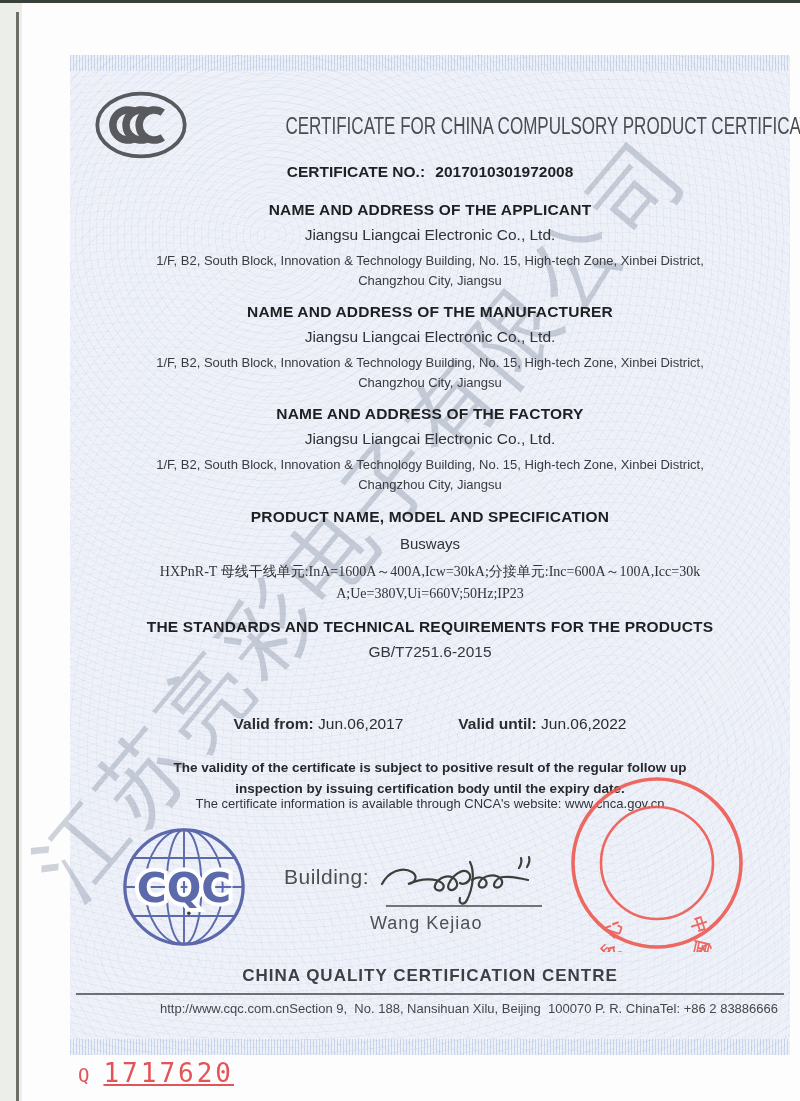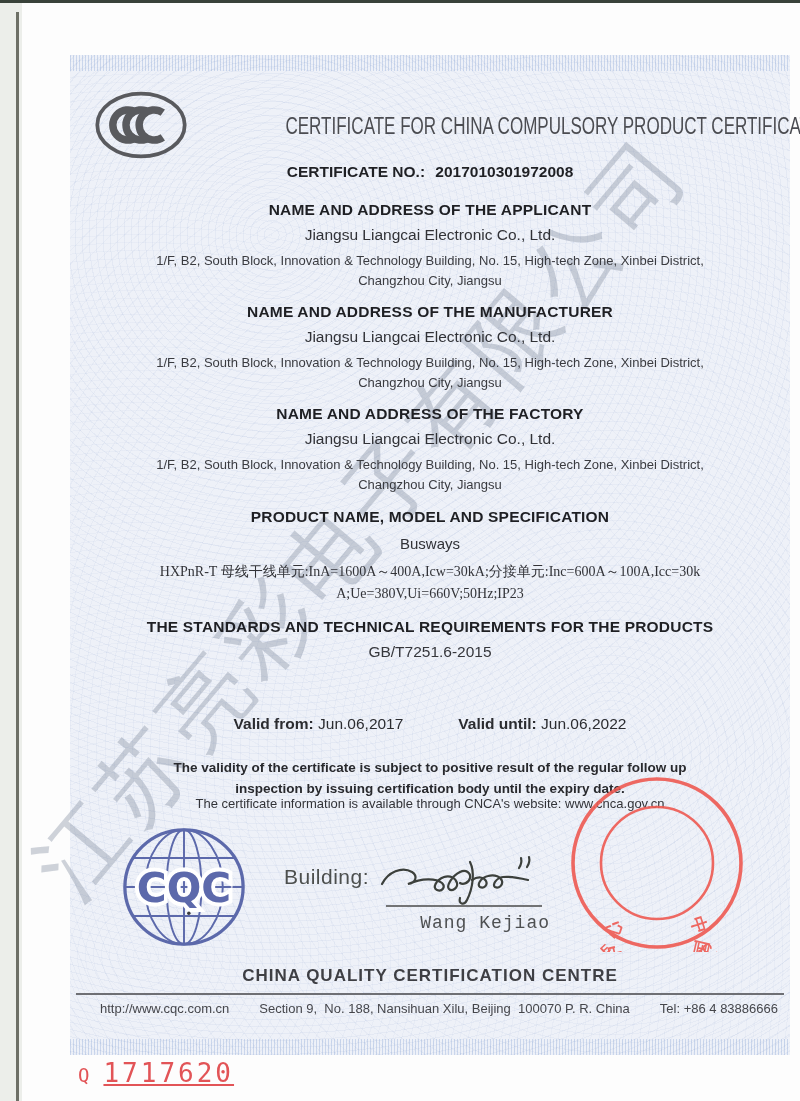--- a/index.html
+++ b/index.html
@@ -39,28 +39,28 @@
   .spec{font-size:14px;line-height:22px;color:#323338;font-family:Liberation Serif, serif;}
   .gb{font-size:15.5px;color:#35363b;}
   .bold-para{font-weight:bold;font-size:13.5px;line-height:20.5px;color:#28292d;}
   .valid-row{display:flex;justify-content:center;gap:55px;font-size:15.5px;color:#2b2c30;}
   .valid-row b{font-weight:bold;}
   .cnca{font-size:13px;color:#323338;}
   
   .cqc-logo{position:absolute;left:50px;top:769px;width:128px;height:126px;z-index:2;}
   .president{position:absolute;left:214px;top:810px;z-index:2;font-size:21px;color:#4c4f4e;letter-spacing:0.5px;}
   .sig-box{position:absolute;left:308px;top:795px;width:172px;height:62px;z-index:2;}
-  .sig-name{position:absolute;left:300px;top:858px;width:180px;text-align:right;z-index:2;
-      font-family:Liberation Mono, monospace;font-size:18px;letter-spacing:1px;color:#4e5052;}
+  .sig-name{position:absolute;left:300px;top:858px;width:180px;text-align:left;z-index:2;
+      font-family:Liberation Sans, sans-serif;font-size:18px;letter-spacing:1px;color:#4e5052;}
   .stamp{position:absolute;left:498px;top:719px;width:178px;height:178px;z-index:5;opacity:0.9;}
   
   .footer-head{top:911px;font-weight:bold;font-size:17px;letter-spacing:1px;color:#3e3f44;}
   .footer-rule{position:absolute;left:6px;right:6px;top:938px;border-top:2px solid #6e6f74;z-index:2;}
   .footer-row{position:absolute;left:30px;right:12px;top:946px;display:flex;z-index:2;
-      justify-content:space-between;align-items:baseline;font-size:13px;color:#45464b;}
+      justify-content:flex-end;align-items:baseline;font-size:13px;color:#45464b;}
   .footer-row .mid{white-space:pre;}
   
   .serial{position:absolute;left:78px;top:1058px;z-index:2;color:#e25457;
       font-family:"DejaVu Sans Mono",monospace;}
   .serial .q{font-size:19px;margin-right:14px;}
   .serial .digits{font-size:26px;letter-spacing:3px;text-decoration:underline;}
 </style>
 </head>
 <body>
 
@@ -190,20 +190,20 @@
           <textPath href="#innerPath" startOffset="50%" text-anchor="middle">中国质量认证中心</textPath>
         </text>
       </svg>
     </div>
 
     <div class="row footer-head">CHINA QUALITY CERTIFICATION CENTRE</div>
     <div class="footer-rule"></div>
     <div class="footer-row">
       <span>http://www.cqc.com.cn</span>
       <span class="mid">Section 9,  No. 188, Nansihuan Xilu, Beijing  100070 P. R. China</span>
-      <span>Tel: +86 4 83886666</span>
+      <span>Tel: +86 2 83886666</span>
     </div>
   </div>
 
   <div class="serial">
     <span class="q">Q</span><span class="digits">1717620</span>
   </div>
 </div>
 
 </body></html>

